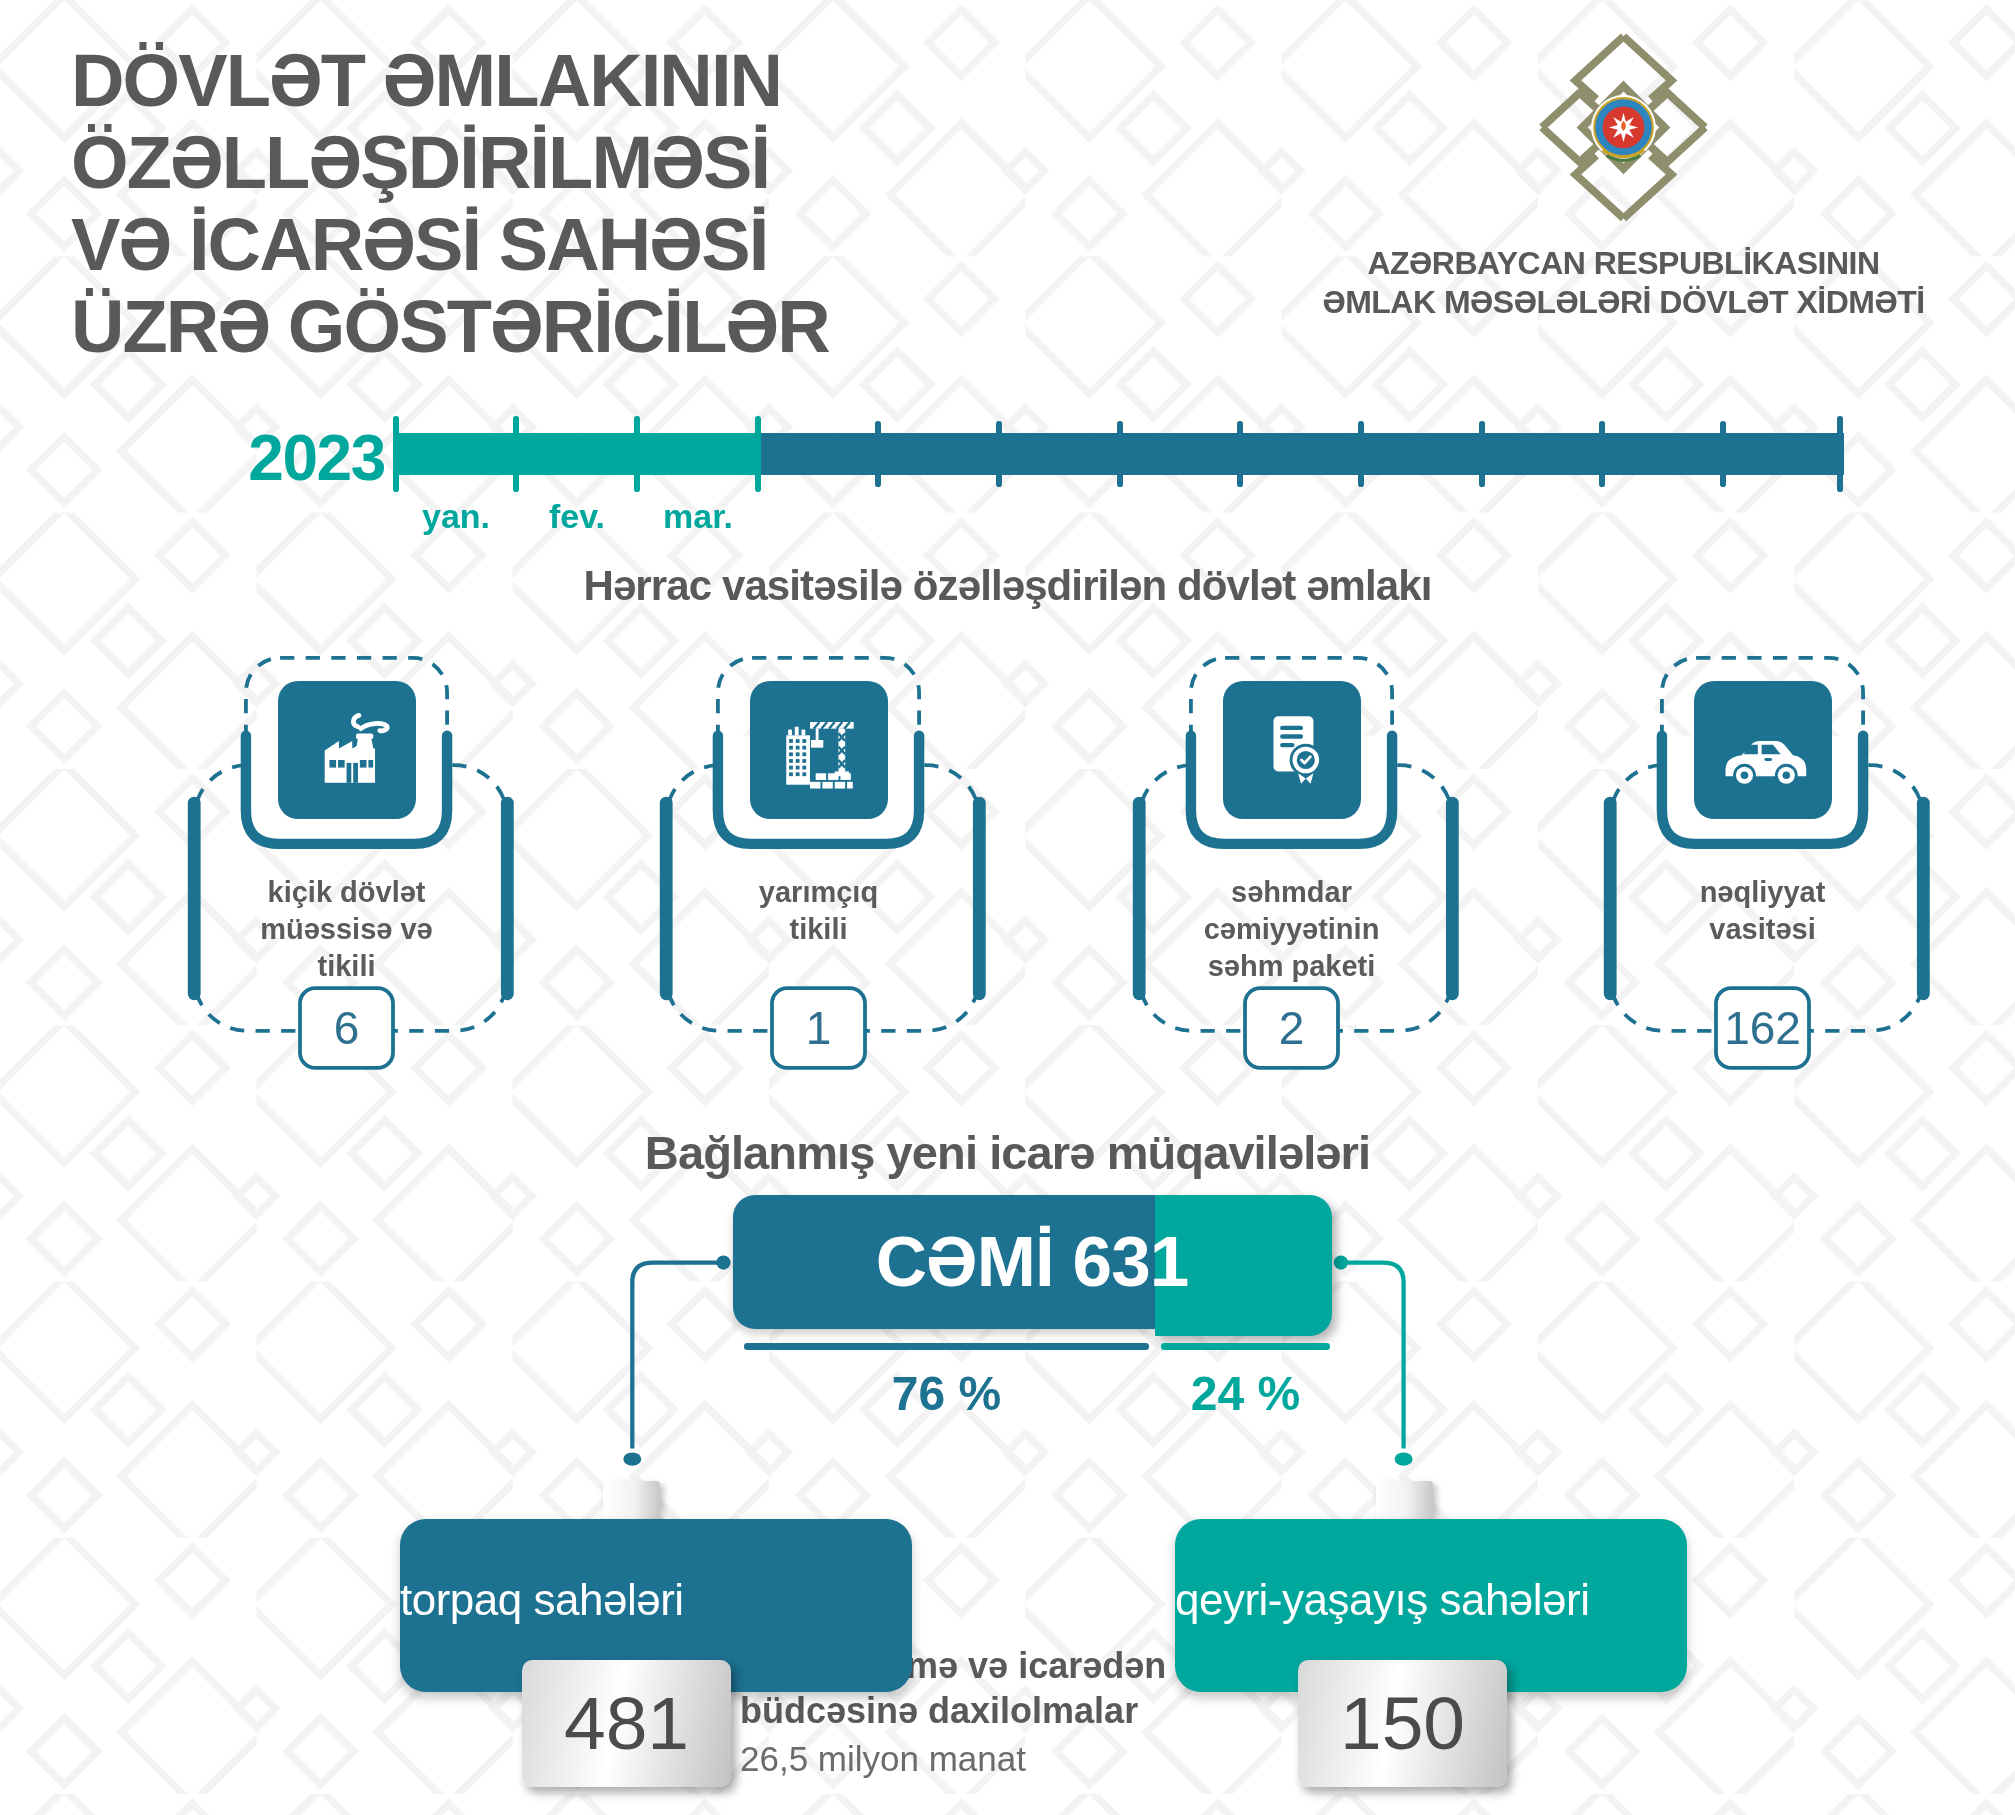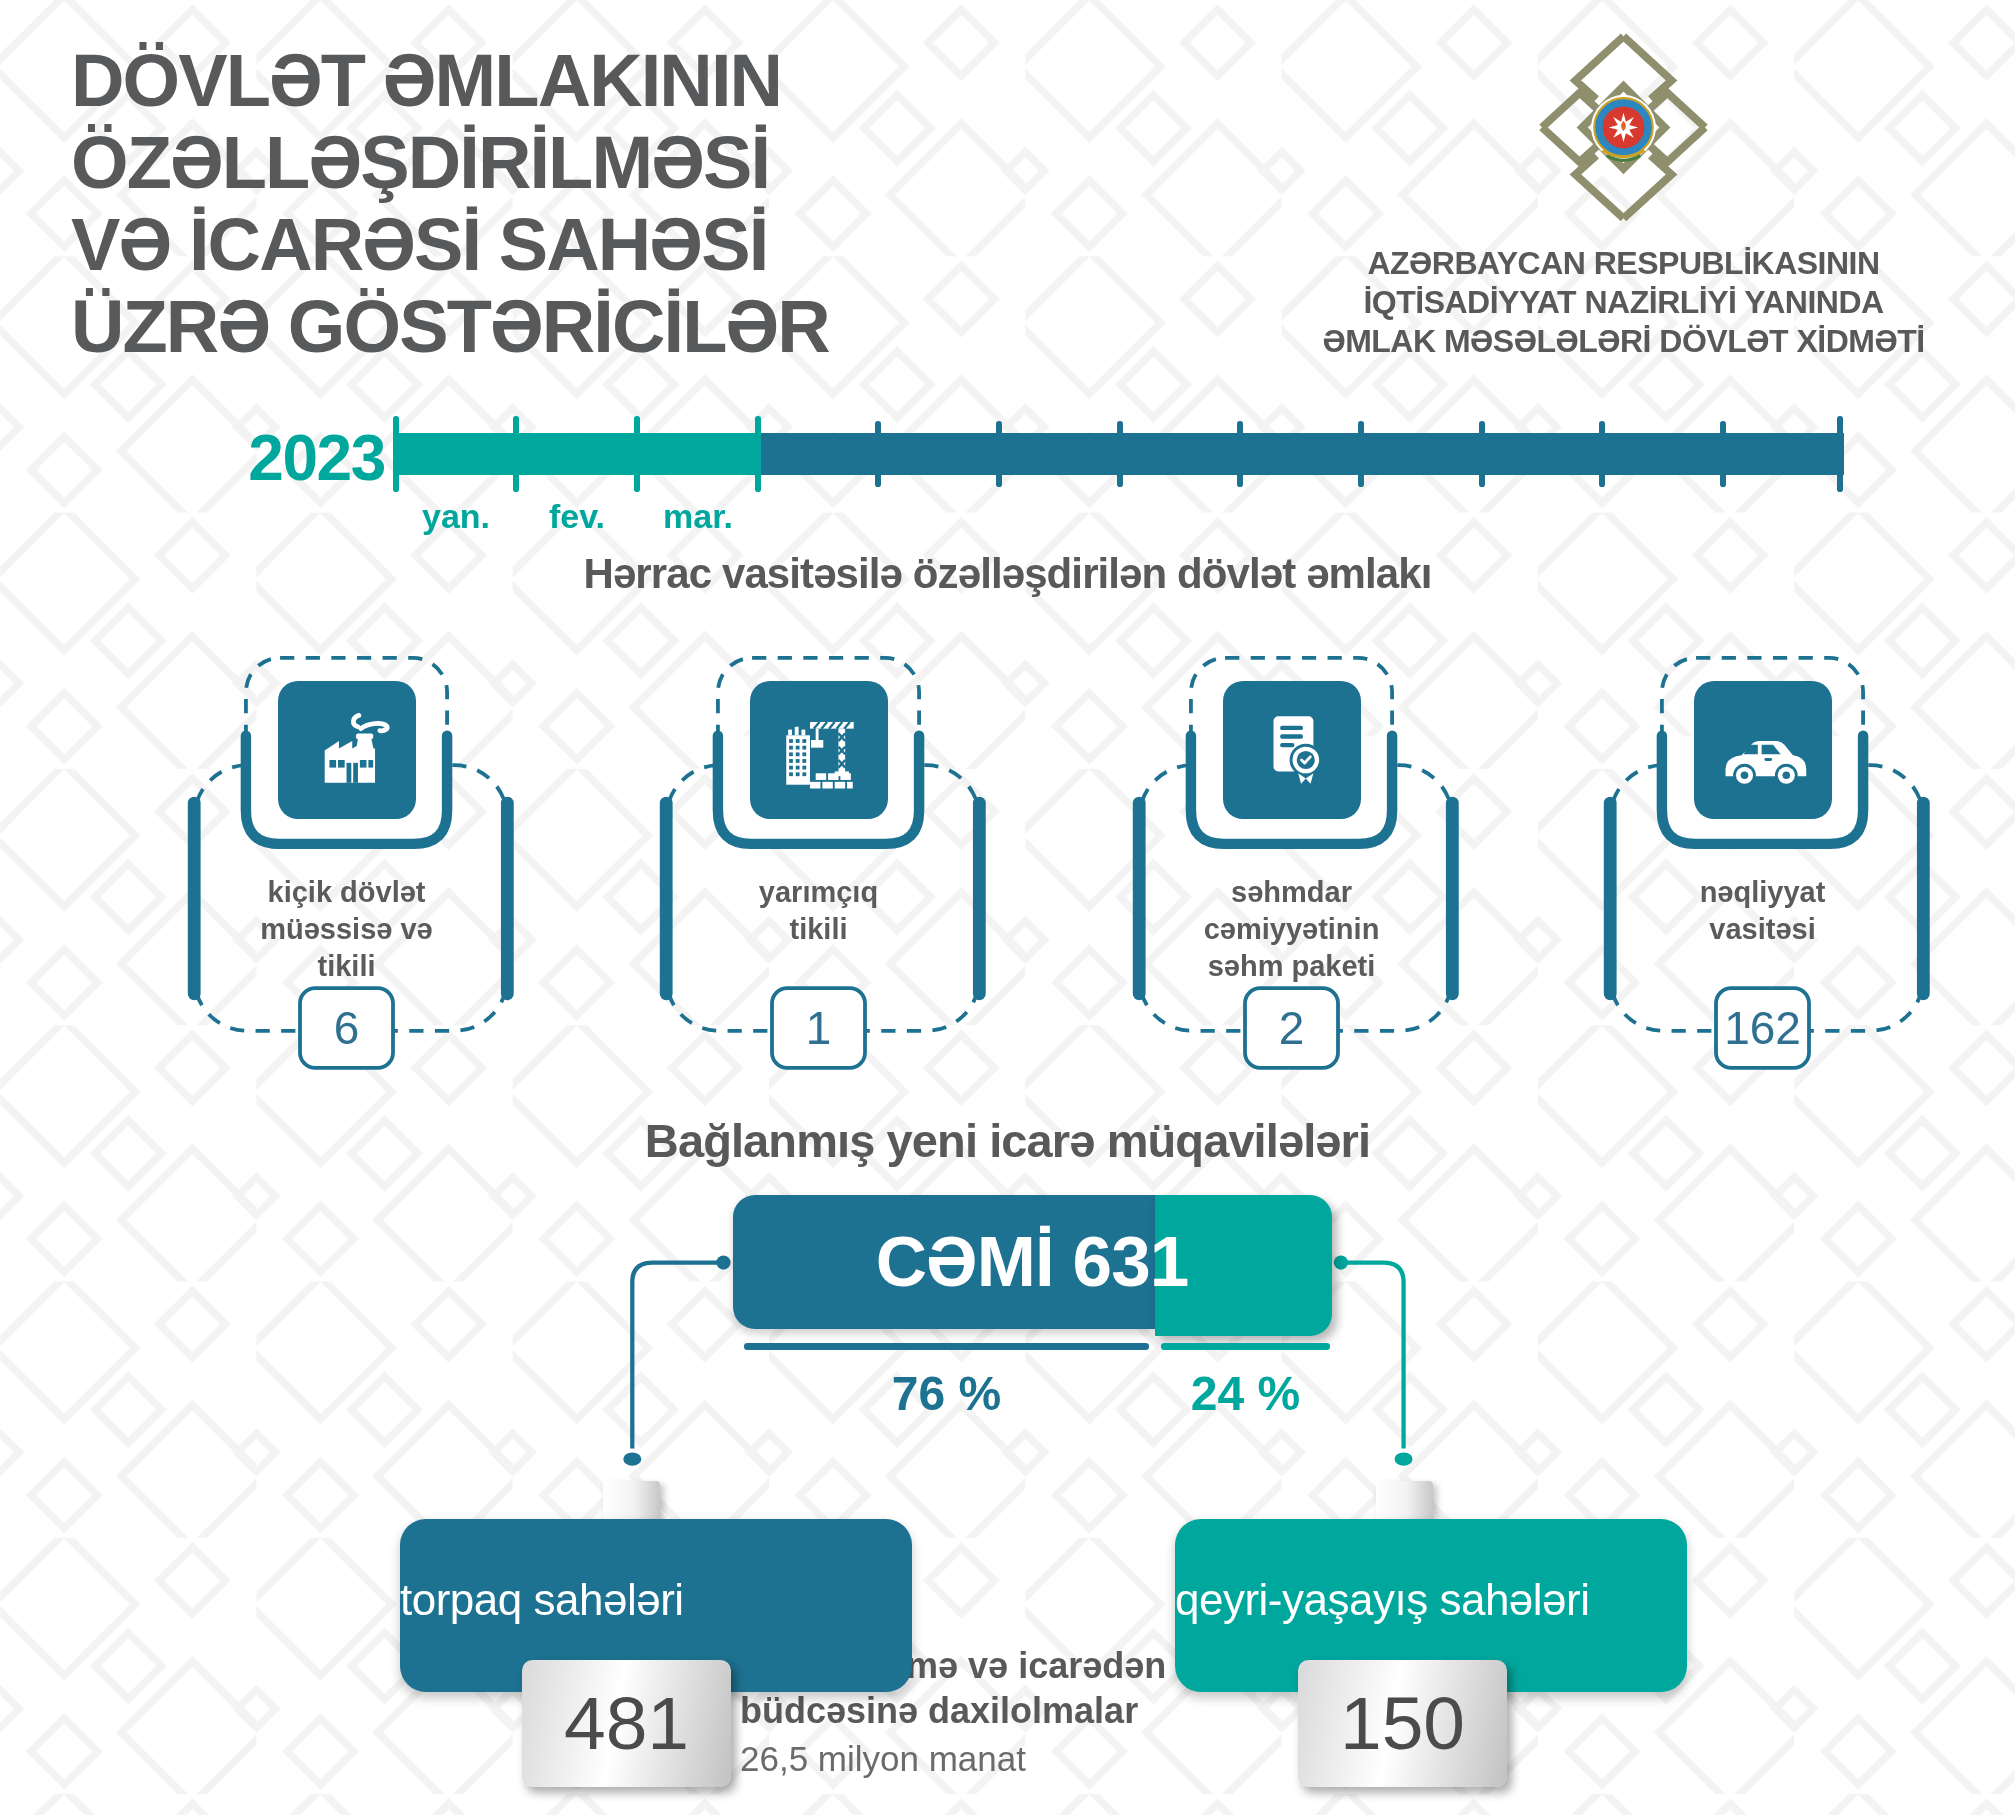--- a/index.html
+++ b/index.html
@@ -25,21 +25,21 @@
     color:#00a79d;letter-spacing:-1.4px;}
   .tl-bar{top:433px;height:42px;}
   .tl-bar.teal{left:396px;width:362px;background:#00a79d;}
   .tl-bar.blue{left:758px;width:1086px;background:#1d7191;}
   .tick{width:6.2px;background:#00a79d;border-radius:2.8px;}
   .tick.tall{top:416px;height:76px;}
   .tick.small{top:421px;height:66px;background:#1d7191;width:5.7px;}
   .tick.blue{background:#1d7191;}
   .tl-month{top:497px;width:104px;text-align:center;font-size:34px;font-weight:700;color:#00a79d;}
   
-  .section-heading{left:0;width:2015px;text-align:center;font-weight:700;color:#58595b;letter-spacing:-0.9px;}
+  .section-heading{left:0;width:2015px;text-align:center;font-weight:700;color:#58595b;letter-spacing:-0.9px;margin-top:12px;}
   #heading1{top:550px;font-size:42px;}
   #heading2{top:1113px;font-size:47px;}
   
   .card{position:absolute;top:656px;width:427px;height:427px;z-index:2;}
   .card svg.frame{position:absolute;left:0;top:0;}
   .dashrect{fill:none;stroke:#1d7191;stroke-width:8;stroke-dasharray:30 24;}
   .ufill{fill:#ffffff;stroke:none;}
   .ustroke{fill:none;stroke:#1d7191;stroke-width:22;stroke-linecap:round;}
   .sidebar-line{stroke:#1d7191;stroke-width:27;stroke-linecap:round;}
   .badge{fill:#ffffff;stroke:#1d7191;stroke-width:8;}
@@ -144,21 +144,20 @@
     <circle cx="100" cy="95" r="20" fill="#d8392f"></circle>
     <polygon fill="#ffffff" points="100,81 102.3,89.5 109.9,85.1 105.5,92.7 114,95 105.5,97.3 109.9,104.9 102.3,100.5 100,109 97.7,100.5 90.1,104.9 94.5,97.3 86,95 94.5,92.7 90.1,85.1 97.7,89.5"></polygon>
     <path d="M100 89 c3.5 3.5 2.5 7 0 9.5 c-2.5 -2.5 -3.5 -6 0 -9.5" fill="#e8612c"></path>
     <path d="M80 117 q20 12 40 0" stroke="#c9a227" stroke-width="3" fill="none"></path>
     <path d="M84 122 q16 9 32 0" stroke="#4a7c3f" stroke-width="3" fill="none"></path>
   </g>
 </svg>
 
 <div id="org-block" class="abs layer">
   <span>AZƏRBAYCAN RESPUBLİKASININ</span>
-  <span>İQTİSADİYYAT NAZİRLİYİ YANINDA</span>
   <span>ƏMLAK MƏSƏLƏLƏRİ DÖVLƏT XİDMƏTİ</span>
 </div>
 
 <div>
   <div class="abs layer tl-year">2023</div>
   <div class="abs layer tl-bar teal"></div>
   <div class="abs layer tl-bar blue"></div>
   <div class="abs layer tick tall" style="left:393px"></div>
   <div class="abs layer tick tall" style="left:513px"></div>
   <div class="abs layer tick tall" style="left:634px"></div>

